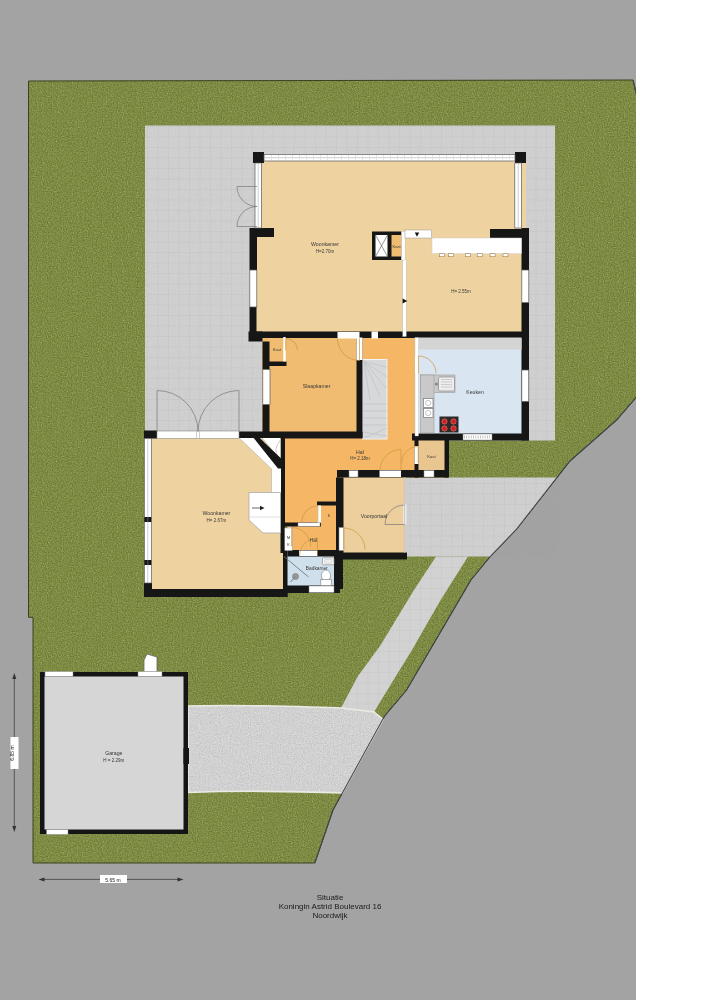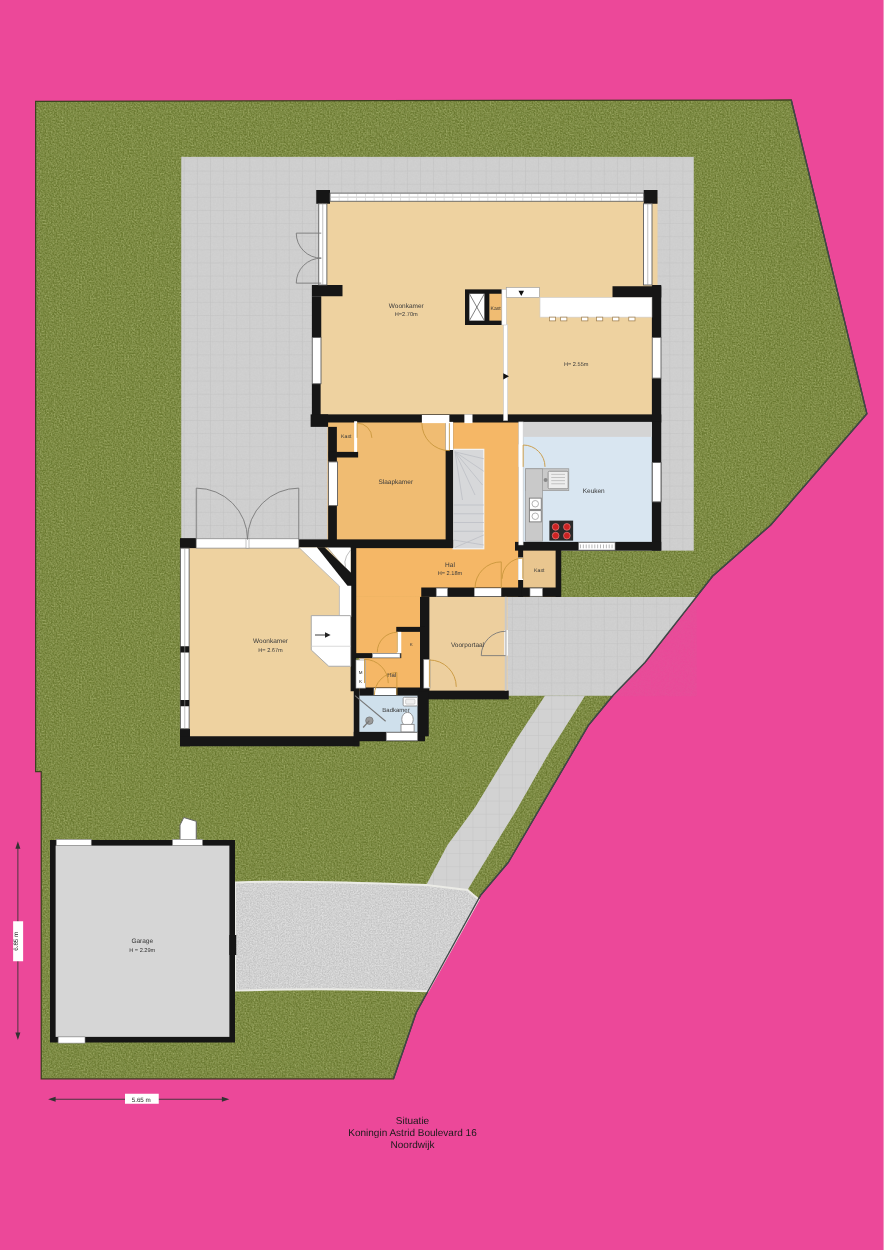--- a/index.html
+++ b/index.html
@@ -1,16 +1,16 @@
 <!DOCTYPE html>
 <html><head>
 <meta charset="utf-8">
 <style>
   html,body{margin:0;padding:0;background:#fff;}
-  #page{position:relative;width:707px;height:1000px;background:#ec4899;overflow:hidden;
+  #page{position:relative;width:636px;height:1000px;background:#a3a3a3;overflow:hidden;
         font-family:"Liberation Sans",sans-serif;}
   svg{display:block;}
   text{font-family:"Liberation Sans",sans-serif;}
 </style>
 </head>
 <body>
 <div id="page">
 <svg width="707" height="1000" viewBox="0 0 707 1000" xmlns="http://www.w3.org/2000/svg">
 <defs>
   <clipPath id="cpGreen">

